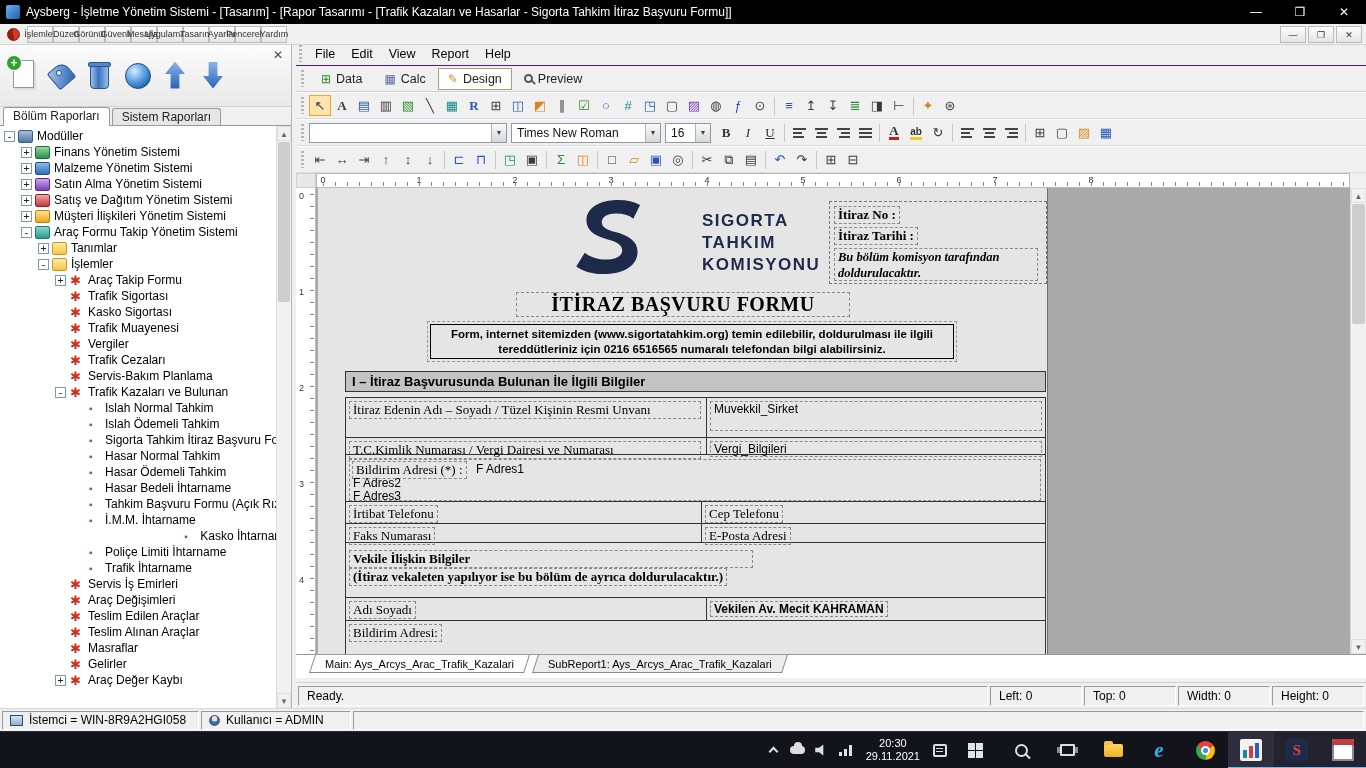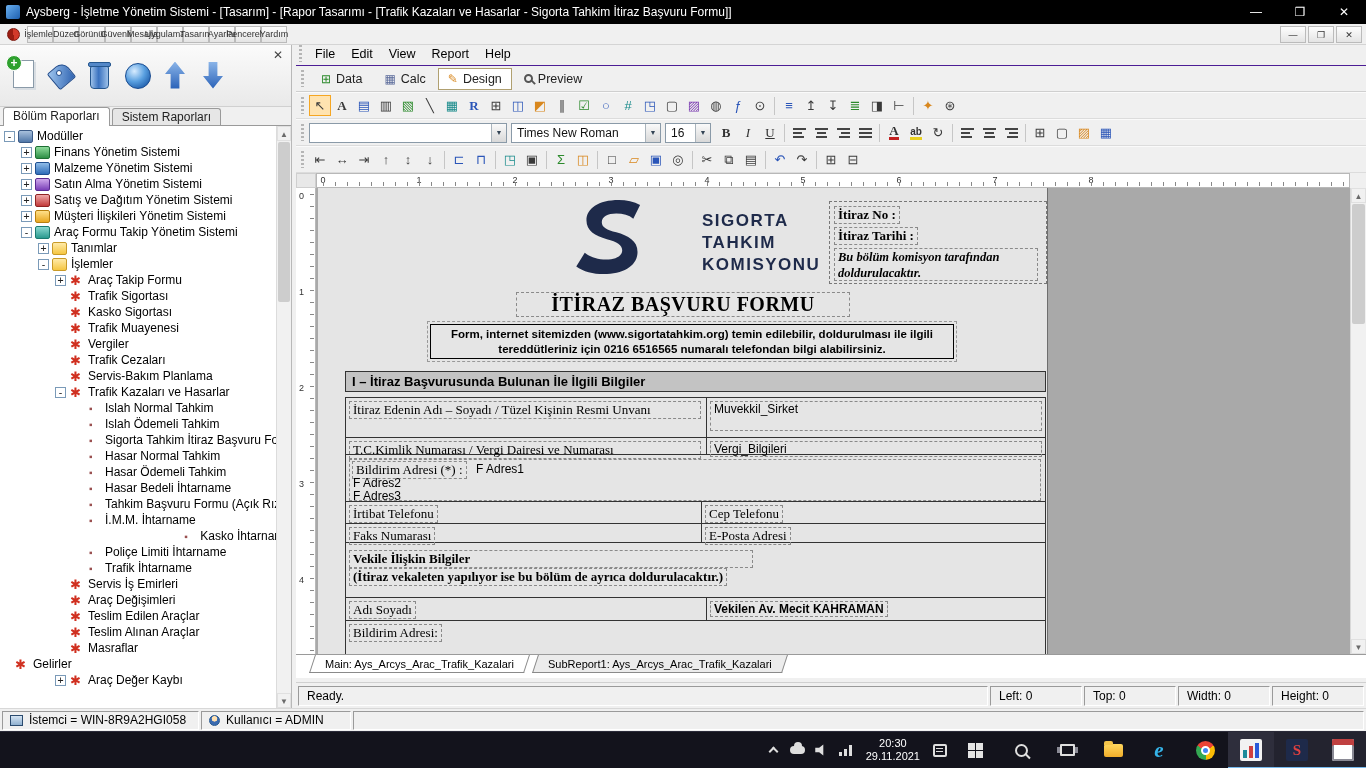--- a/index.html
+++ b/index.html
@@ -408,21 +408,21 @@
 
       <div class="tree-item" style="padding-left: 55px;">
         <span class="expand" style="visibility: hidden;"></span>
         <span class="ticon icon-report"></span>
         <span class="tlabel">Servis-Bakım Planlama</span>
       </div>
 
       <div class="tree-item" style="padding-left: 55px;">
         <span class="expand">-</span>
         <span class="ticon icon-report"></span>
-        <span class="tlabel">Trafik Kazaları ve Hasarlar</span>
+        <span class="tlabel">Trafik Kazaları ve Bulunan</span>
       </div>
 
       <div class="tree-item" style="padding-left: 72px;">
         <span class="expand" style="visibility: hidden;"></span>
         <span class="ticon icon-subreport"></span>
         <span class="tlabel">Islah Normal Tahkim</span>
       </div>
 
       <div class="tree-item" style="padding-left: 72px;">
         <span class="expand" style="visibility: hidden;"></span>
@@ -507,21 +507,21 @@
         <span class="ticon icon-report"></span>
         <span class="tlabel">Teslim Alınan Araçlar</span>
       </div>
 
       <div class="tree-item" style="padding-left: 55px;">
         <span class="expand" style="visibility: hidden;"></span>
         <span class="ticon icon-report"></span>
         <span class="tlabel">Masraflar</span>
       </div>
 
-      <div class="tree-item" style="">
+      <div class="tree-item" style="padding-left: 55px;">
         <span class="expand" style="visibility: hidden;"></span>
         <span class="ticon icon-report"></span>
         <span class="tlabel">Gelirler</span>
       </div>
 
       <div class="tree-item" style="padding-left: 55px;">
         <span class="expand">+</span>
         <span class="ticon icon-report"></span>
         <span class="tlabel">Araç Değer Kaybı</span>
       </div>

